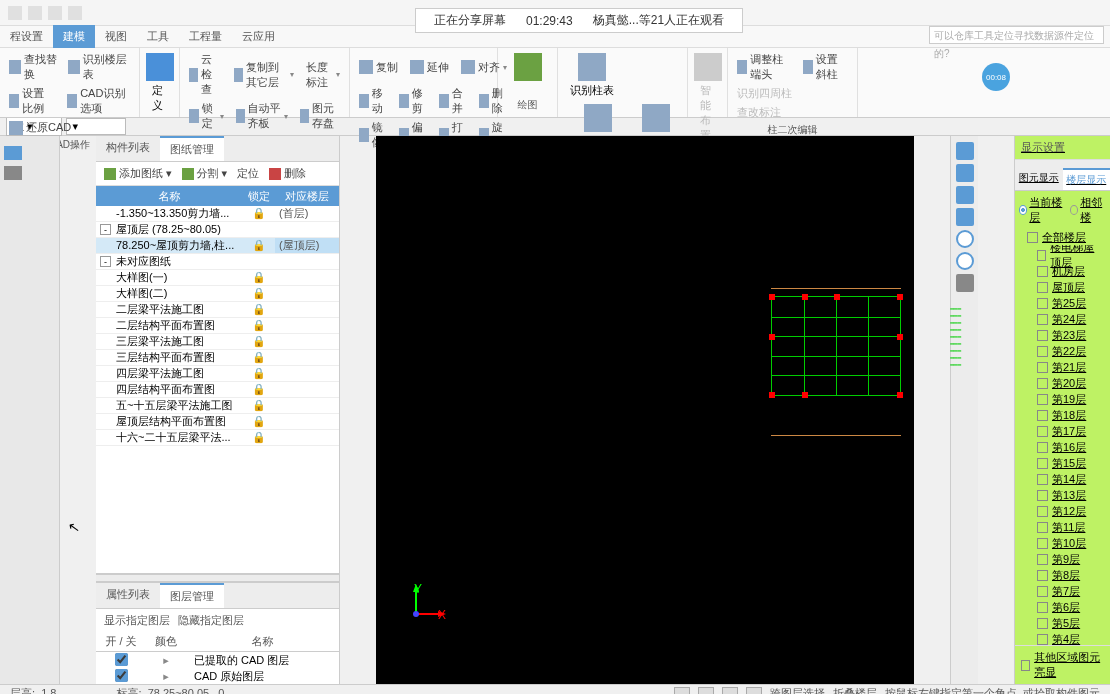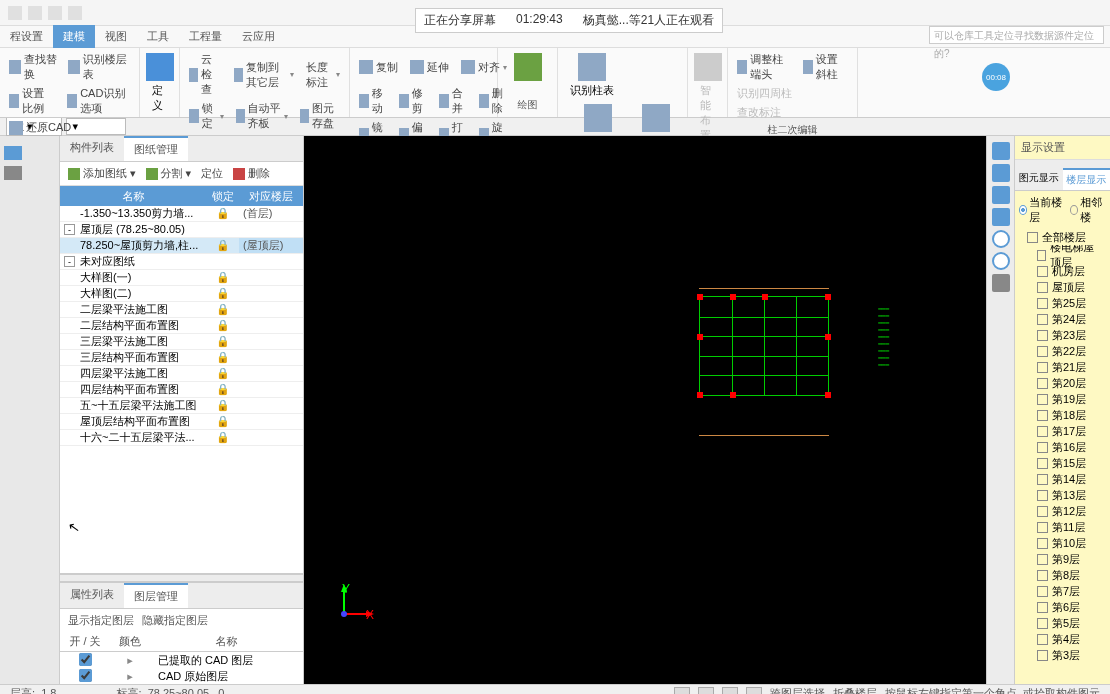--- a/index.html
+++ b/index.html
@@ -9,21 +9,21 @@
     .title-bar { height: 26px; background: #f5f5f5; display: flex; align-items: center; border-bottom: 1px solid #ddd; }
     .quick-icons { display: flex; gap: 6px; margin-left: 8px; }
     .quick-icon { width: 14px; height: 14px; background: #e0e0e0; }
     
     
     .menu-tabs { height: 22px; background: #f8f8f8; display: flex; align-items: center; border-bottom: 1px solid #ddd; }
     .tab { padding: 4px 10px; color: #555; cursor: pointer; }
     .tab.active { background: #5b9bd5; color: #fff; }
     
     
-    .share-banner { position: absolute; top: 8px; left: 415px; background: #fff; border: 1px solid #ccc; padding: 3px 8px; display: flex; gap: 20px; align-items: flex-start; z-index: 100; }
+    .share-banner { position: absolute; top: 8px; left: 415px; background: #fff; border: 1px solid #ccc; padding: 3px 18px; display: flex; gap: 20px; align-items: center; z-index: 100; }
     .share-text { font-size: 12px; color: #333; }
     
     
     .ribbon { height: 70px; background: #fafafa; border-bottom: 1px solid #ccc; display: flex; position: relative; }
     .ribbon-group { border-right: 1px solid #e0e0e0; padding: 3px 6px; display: flex; flex-direction: column; }
     .ribbon-items { display: flex; flex-wrap: wrap; flex: 1; gap: 2px; }
     .ribbon-item { display: flex; align-items: center; gap: 3px; padding: 1px 3px; cursor: pointer; color: #444; }
     .ribbon-item-lg { display: flex; flex-direction: column; align-items: center; padding: 2px 6px; gap: 2px; }
     .ribbon-icon { width: 14px; height: 14px; background: #8fa8c5; display: inline-block; }
     .ribbon-icon-lg { width: 28px; height: 28px; background: #8fa8c5; }
@@ -31,21 +31,21 @@
     .dropdown-arrow { font-size: 8px; color: #888; }
     
     .timer-badge { position: absolute; right: 100px; top: 15px; width: 28px; height: 28px; border-radius: 50%; background: #4aa3df; color: #fff; display: flex; align-items: center; justify-content: center; font-size: 8px; }
     .search-box { position: absolute; right: 6px; top: -22px; width: 175px; height: 18px; border: 1px solid #ccc; background: #fff; padding: 0 4px; color: #aaa; font-size: 10px; line-height: 18px; }
     
     
     .sub-bar { height: 18px; background: #f0f0f0; display: flex; align-items: center; padding: 0 6px; border-bottom: 1px solid #ccc; }
     .sub-select { background: #fff; border: 1px solid #bbb; padding: 1px 28px 1px 6px; margin-right: 4px; }
     
     
-    .main { display: flex; height: 548px; position: relative; }
+    .main { display: flex; height: 548px; position: relative; gap: 36px; }
     
     
     .left-pad { width: 60px; background: #e8e8e8; border-right: 1px solid #ccc; }
     .left-pad-icons { display: flex; flex-direction: column; gap: 6px; padding: 10px 4px; }
     .left-icon { width: 18px; height: 14px; background: #5b9bd5; }
     
     .left-panel { width: 244px; background: #fff; border-right: 1px solid #ccc; display: flex; flex-direction: column; }
     .panel-tabs { display: flex; border-bottom: 1px solid #ccc; background: #ededed; }
     .panel-tab { padding: 4px 10px; color: #555; cursor: pointer; }
     .panel-tab.active { background: #fff; border-top: 2px solid #5b9bd5; }
@@ -94,21 +94,21 @@
     .grid-v { position: absolute; top: 0; bottom: 0; width: 1px; background: #0c0; }
     .col-mark { position: absolute; width: 6px; height: 6px; background: #f00; }
     .drawing-text { position: absolute; right: -30px; top: 10px; color: #0c0; font-size: 6px; line-height: 7px; }
     .dim-line { position: absolute; background: #c84; height: 1px; }
     
     
     .right-tools { width: 28px; background: #ececec; border-left: 1px solid #ccc; display: flex; flex-direction: column; gap: 4px; padding: 6px 4px; align-items: center; }
     .rt-icon { width: 18px; height: 18px; background: #5b9bd5; border-radius: 2px; }
     
     
-    .right-panel { width: 96px; background: #fef9c3; border-left: 1px solid #ccc; display: flex; flex-direction: column; }
+    .right-panel { width: 96px; background: #bef264; border-left: 1px solid #ccc; display: flex; flex-direction: column; text-decoration: underline; }
     .rp-title { padding: 4px 6px; color: #555; border-bottom: 1px solid #ddd; }
     .rp-tabs { display: flex; border-bottom: 1px solid #ccc; background: #ededed; }
     .rp-tab { flex: 1; text-align: center; padding: 3px 0; font-size: 10px; margin-top: 8px; }
     .rp-tab.active { background: #fff; border-top: 2px solid #5b9bd5; color: #5b9bd5; }
     .rp-radio-row { display: flex; padding: 4px 4px; gap: 6px; align-items: center; font-size: 10px; }
     .rp-radio { display: flex; align-items: center; gap: 2px; }
     .rp-list { flex: 1; overflow-y: auto; padding: 2px 0; }
     .rp-item { display: flex; align-items: center; gap: 4px; padding: 1px 6px; height: 16px; }
     .rp-cb { width: 11px; height: 11px; border: 1px solid #888; }
     .rp-item.lvl2 { padding-left: 22px; }
@@ -680,20 +680,24 @@
         </div>
         <div class="rp-item lvl2">
           <span class="rp-cb"></span>
           <span>第4层</span>
         </div>
         <div class="rp-item lvl2">
           <span class="rp-cb"></span>
           <span>第3层</span>
         </div>
       </div>
+    <div class="rp-bottom">
+        <span class="rp-cb"></span>
+        <span>其他区域图元亮显</span>
+      </div>
   </div>
 </div>
 
 <div class="status-bar">
   <span><span>层高:</span>&nbsp;&nbsp;<span>1.8</span></span>
   <span><span>标高:</span>&nbsp;&nbsp;<span>78.25~80.05</span>&nbsp;&nbsp;&nbsp;<span>0</span></span>
   <div class="status-mid">
     <span class="status-icon"></span>
     <span class="status-icon"></span>
     <span class="status-icon"></span>

